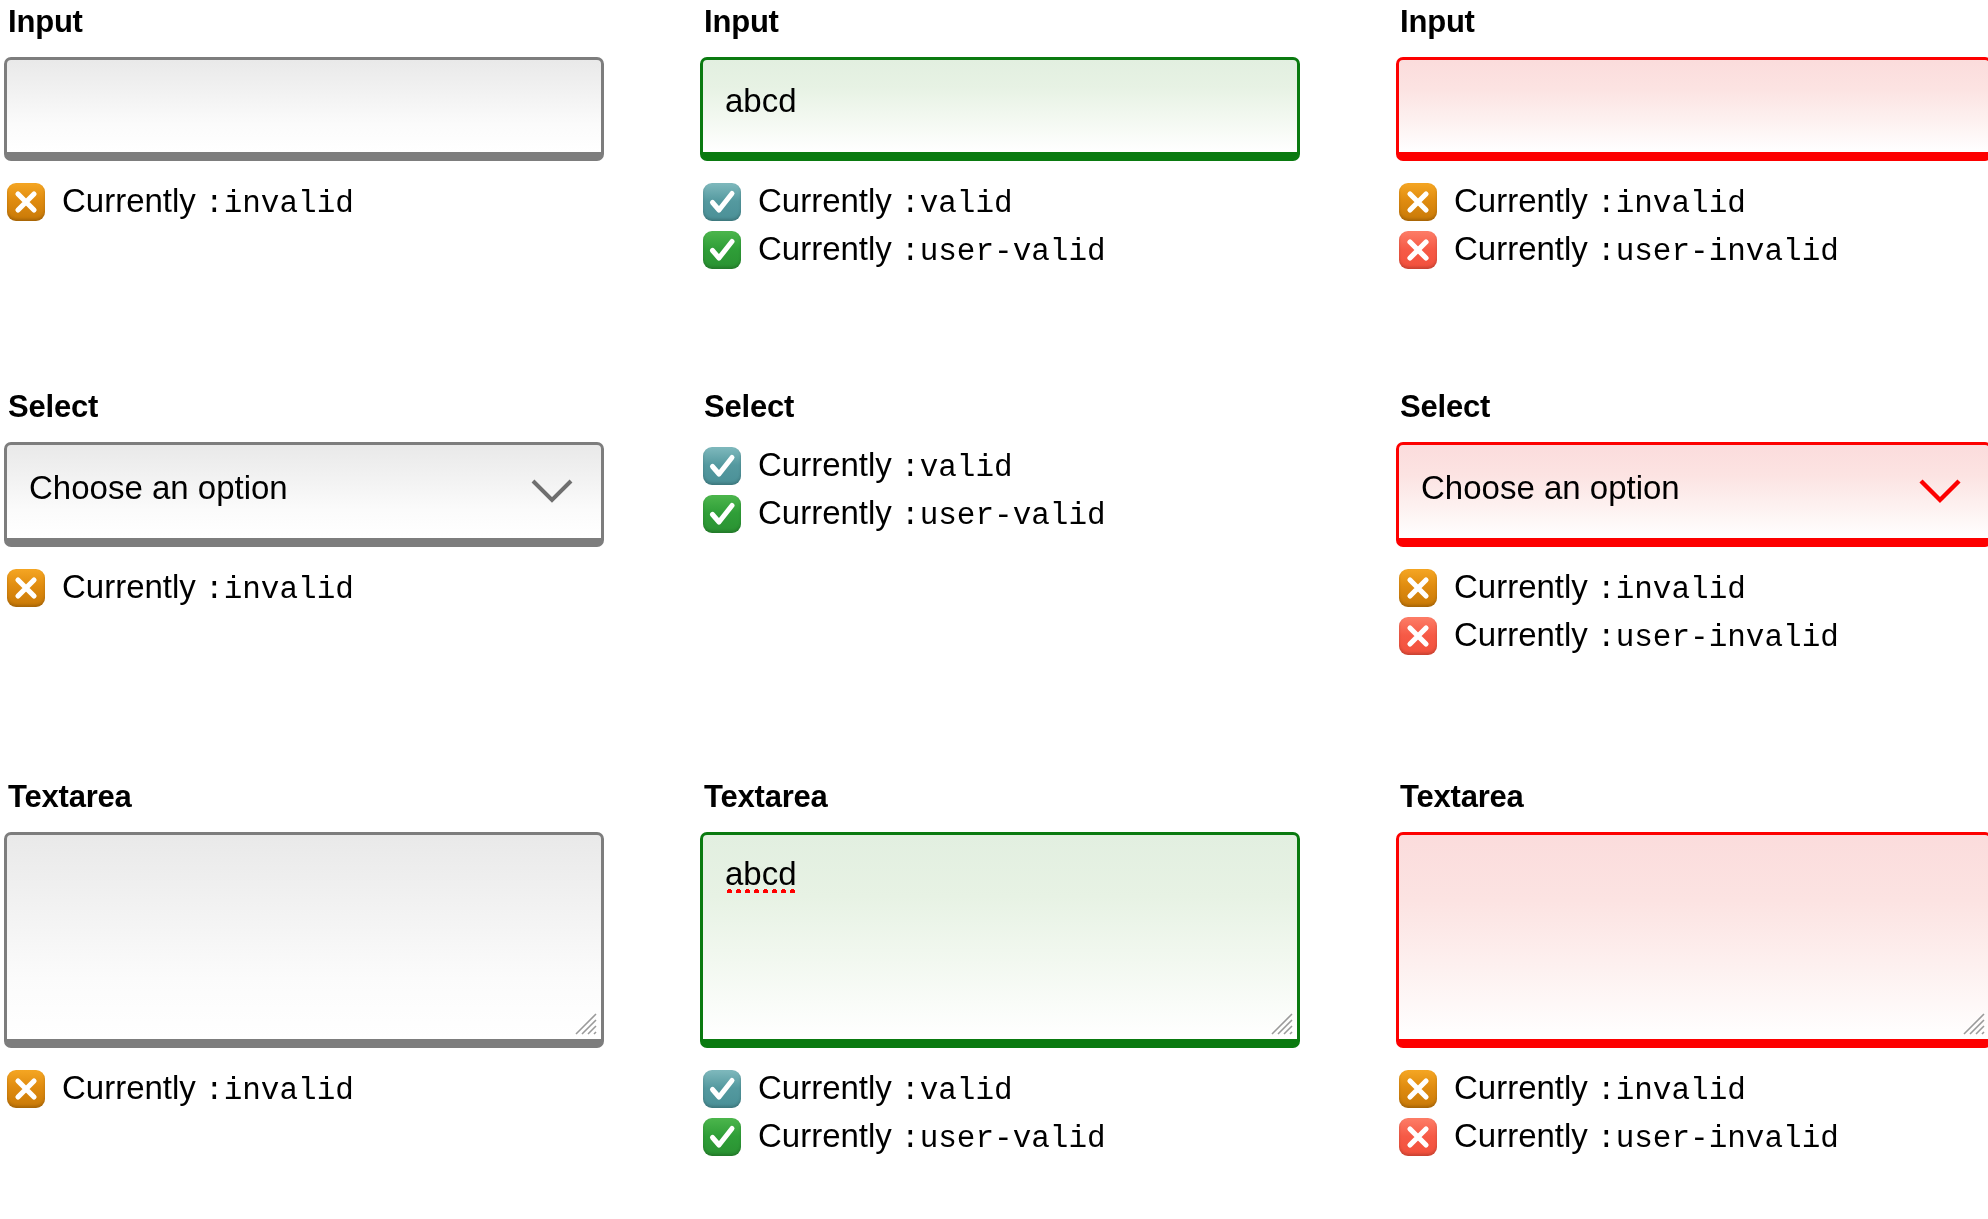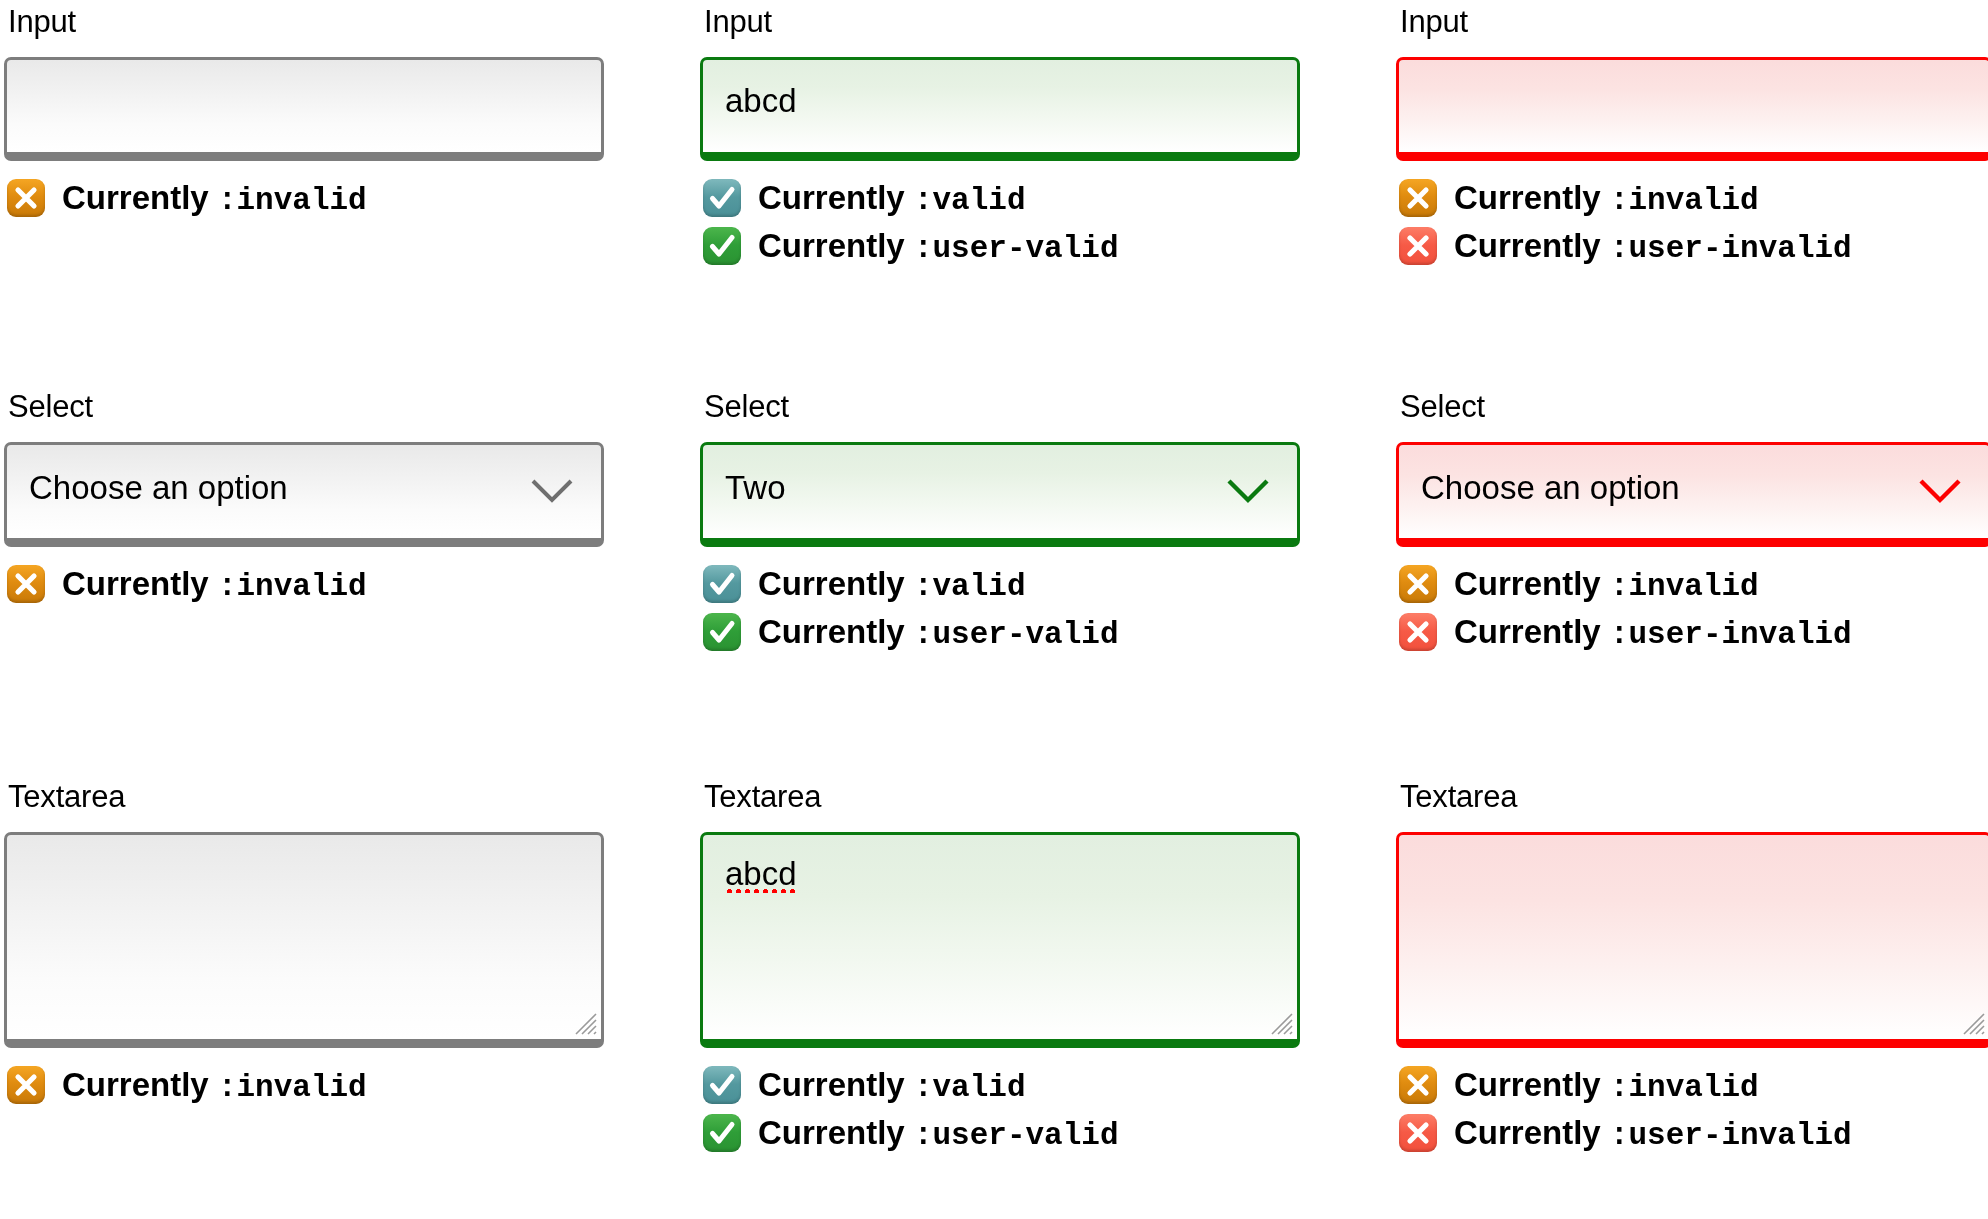--- a/index.html
+++ b/index.html
@@ -21,21 +21,21 @@
     padding: 4px 0 0 4px;
     box-sizing: border-box;
   }
 
   .cell { position: relative; }
   .spacer { }
 
   
   .field-label {
     font-size: 31px;
-    font-weight: normal;
+    font-weight: bold;
     color: #000000;
     line-height: 36px;
     margin: 0 0 17px 4px;
     letter-spacing: -0.2px;
   }
 
   
   .control {
     box-sizing: border-box;
     width: 100%;
@@ -123,23 +123,23 @@
   }
   .resize-handle svg { display: block; }
 
   
   .status-list {
     margin-top: 18px;
     margin-left: 3px;
   }
   .status-row {
     display: flex;
+    align-items: center;
     height: 46px;
     margin-bottom: 2px;
-    font-weight: bold;
   }
   .status-icon {
     width: 38px;
     height: 38px;
     border-radius: 9px;
     flex: 0 0 auto;
     margin-right: 17px;
     position: relative;
     box-shadow: inset 0 -2px 3px rgba(0,0,0,0.18);
   }
@@ -257,28 +257,20 @@
             </svg>
         </span>
         <span class="status-text"><span>Currently </span><span class="pseudo">:invalid</span></span>
       </div>
     </div>
   </div>
   <div class="spacer"></div>
 
   <div class="cell">
     <div class="field-label">Select</div>
-    <div class="control valid select-box">
-      <span class="control-value">Two</span>
-      <span class="chevron">
-        <svg viewBox="0 0 46 30">
-            <path d="M4 6 L23 25 L42 6" stroke="#0a7a10" stroke-width="4.4" fill="none" stroke-linecap="butt" stroke-linejoin="miter"></path>
-          </svg>
-      </span>
-    </div>
     <div class="status-list">
       <div class="status-row">
         <span class="status-icon ic-teal">
           <svg viewBox="0 0 38 38">
               <path d="M9.5 19.5 L16 27 L29 10.5" stroke="#ffffff" stroke-width="5" stroke-linecap="round" stroke-linejoin="round" fill="none"></path>
             </svg>
         </span>
         <span class="status-text"><span>Currently </span><span class="pseudo">:valid</span></span>
       </div>
       <div class="status-row">

